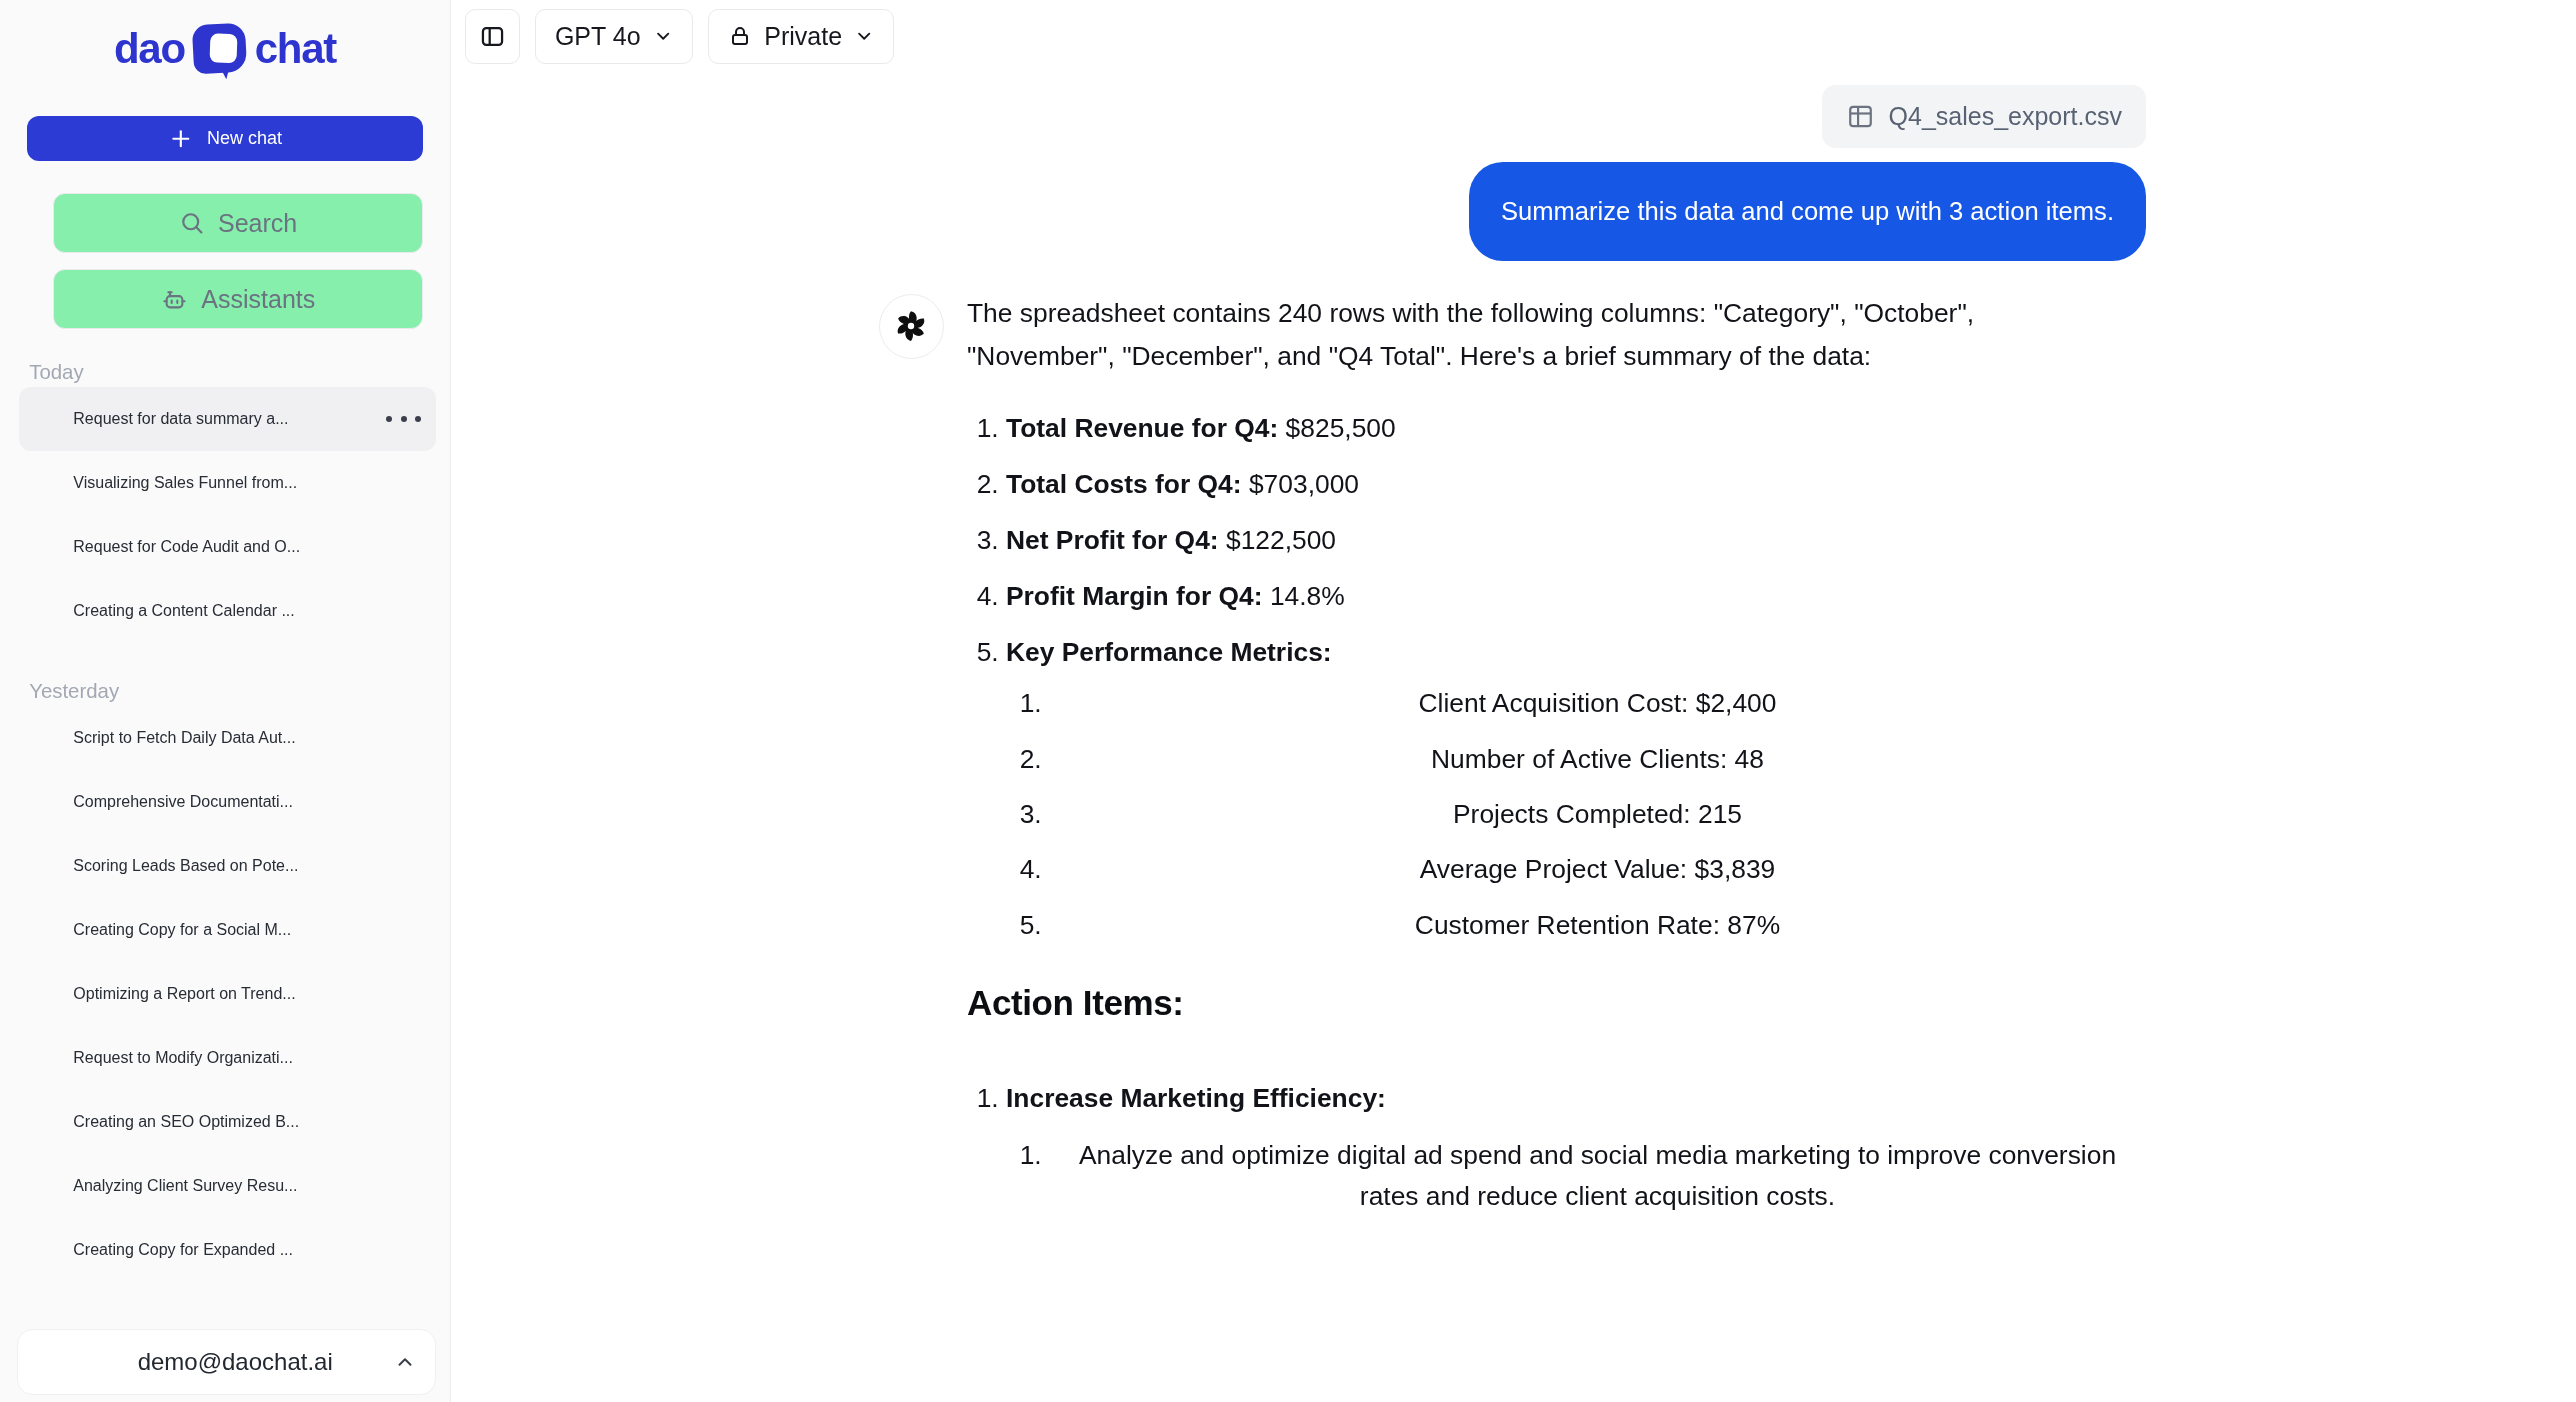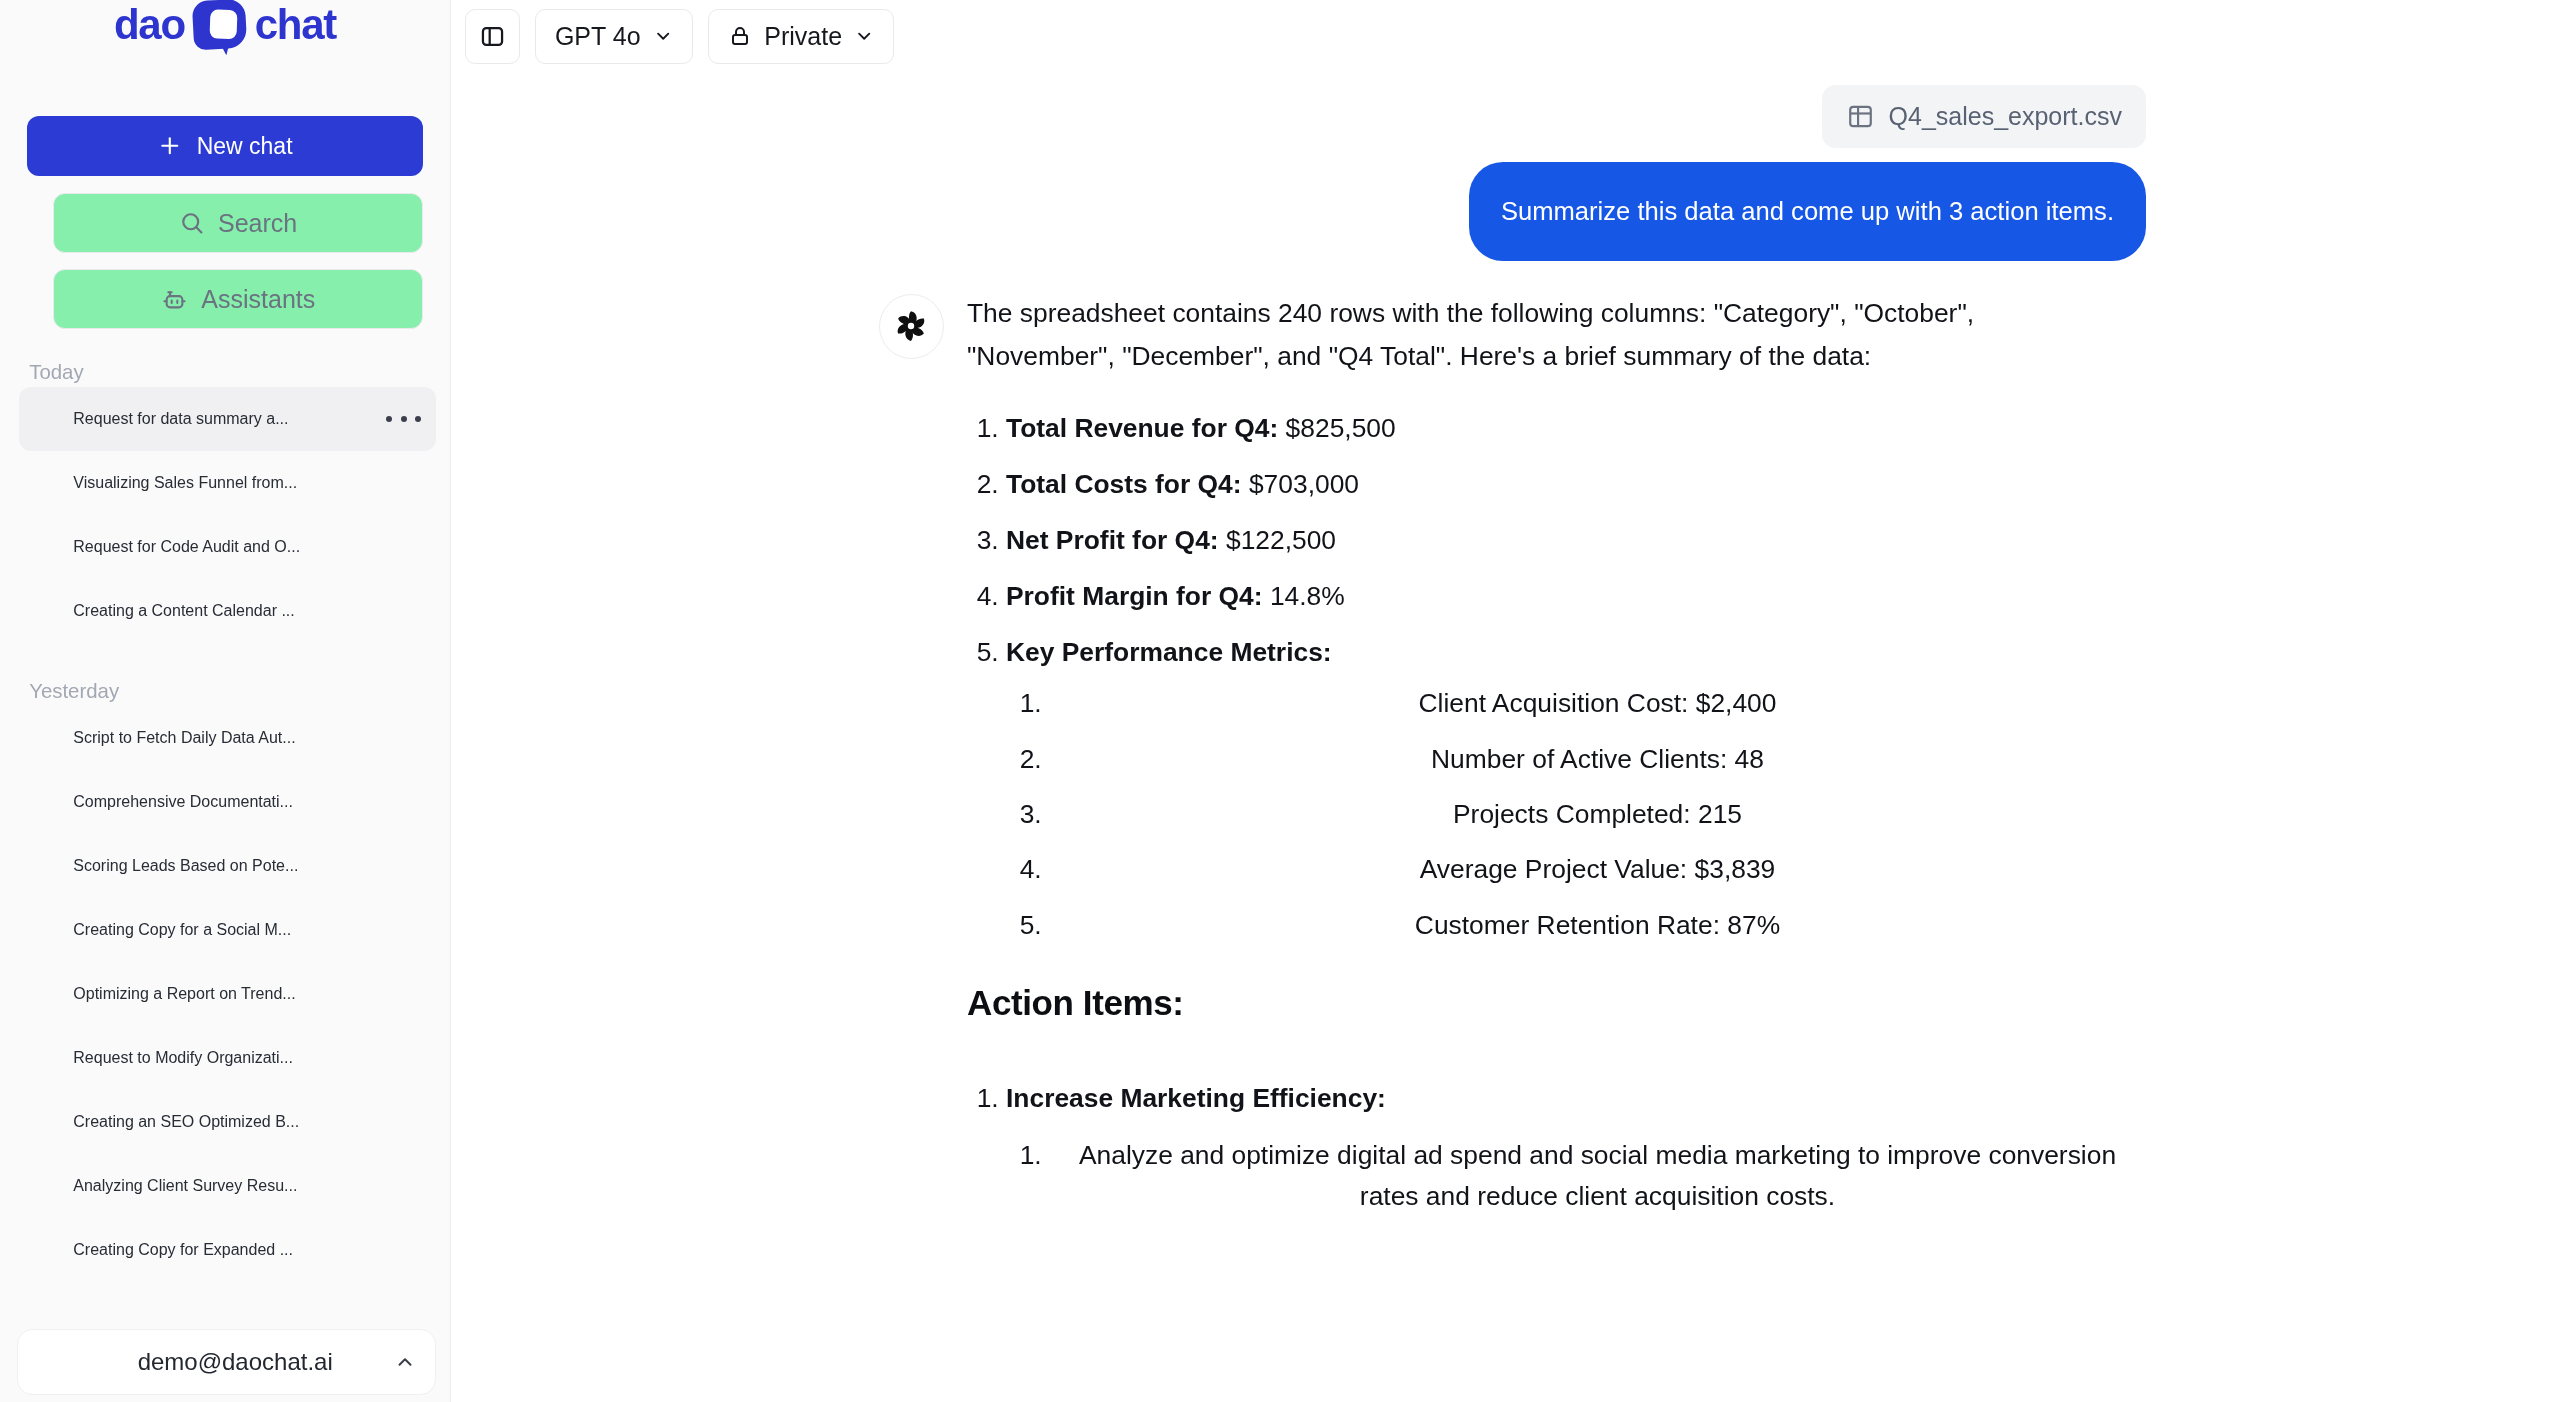--- a/index.html
+++ b/index.html
@@ -3,34 +3,34 @@
 <meta charset="utf-8">
 <style>
   * { margin:0; padding:0; box-sizing:border-box; }
   html,body { width:2576px; height:1402px; overflow:hidden; background:#ffffff;
               font-family:"Liberation Sans", sans-serif; color:#16181d; }
   .app { display:flex; width:2576px; height:1402px; }
 
   
   .sidebar { position:relative; width:451px; height:100%; background:#fafafa;
              border-right:1.7px solid #ececee; flex:0 0 451px; }
-  .logo-row { position:absolute; top:0; left:0; right:0; display:flex;
+  .logo-row { position:absolute; top:24px; left:0; right:0; display:flex;
               align-items:center; justify-content:center; gap:8.5px; }
   .logo-text { font-size:42px; font-weight:700; letter-spacing:-1.3px; color:#2e35cf; }
   .logo-mark { position:relative; width:53px; height:49px; background:#2e35cf;
                border-radius:15.3px 17px 19px 12px; transform:rotate(-3deg); }
   .logo-mark::before { content:""; position:absolute; left:17px; top:10.2px; width:27px;
                height:29px; background:#ffffff; border-radius:7.7px; transform:rotate(5deg); }
   .logo-mark::after { content:""; position:absolute; left:22px; bottom:-5.1px; width:0; height:0;
                border-left:12px solid transparent; border-top:13.6px solid #2e35cf;
                transform:rotate(18deg); }
 
-  .btn-newchat { position:absolute; left:27px; right:27px; top:116px; height:60px;
+  .btn-newchat { position:absolute; left:27px; right:27px; top:116px; height:45px;
                  background:#2c3bd4; color:#fff; border:none; border-radius:12px;
-                 font-size:23px; font-weight:500; display:flex; align-items:center;
+                 font-size:18px; font-weight:500; display:flex; align-items:center;
                  justify-content:center; gap:13.6px; cursor:pointer;
                  font-family:"Liberation Sans", sans-serif; }
   .btn-side { position:absolute; left:27px; right:27px; height:60px; background:#86efac;
               border:1.7px solid #e9eaee; border-radius:12px; color:#6b7280; font-size:25px;
               display:flex; align-items:center; justify-content:center; gap:13.6px;
               cursor:pointer; font-family:"Liberation Sans", sans-serif;margin-left:26px; }
   .btn-search { top:193px; } .btn-assist { top:269px; }
 
   .nav { position:absolute; top:358px; left:19px; right:13.6px; }
   .nav-label { font-size:20.4px; color:#a2a8b3; padding-left:10.2px; height:29px;

